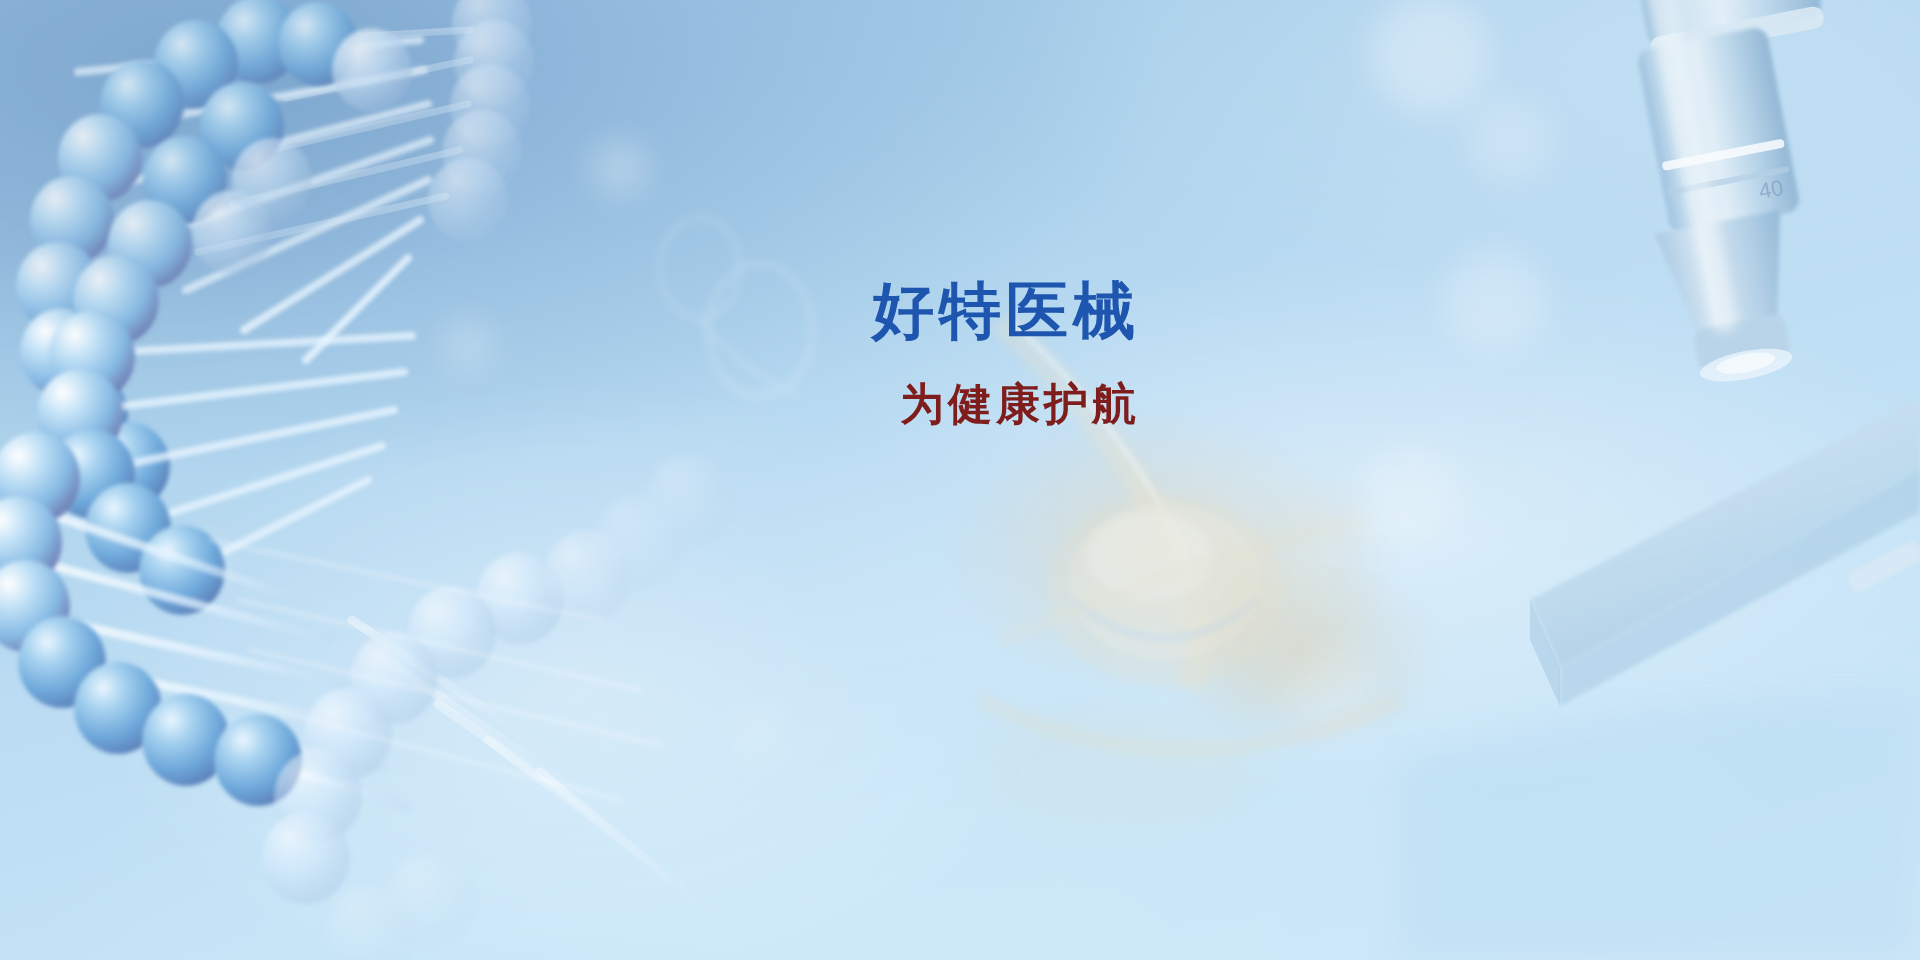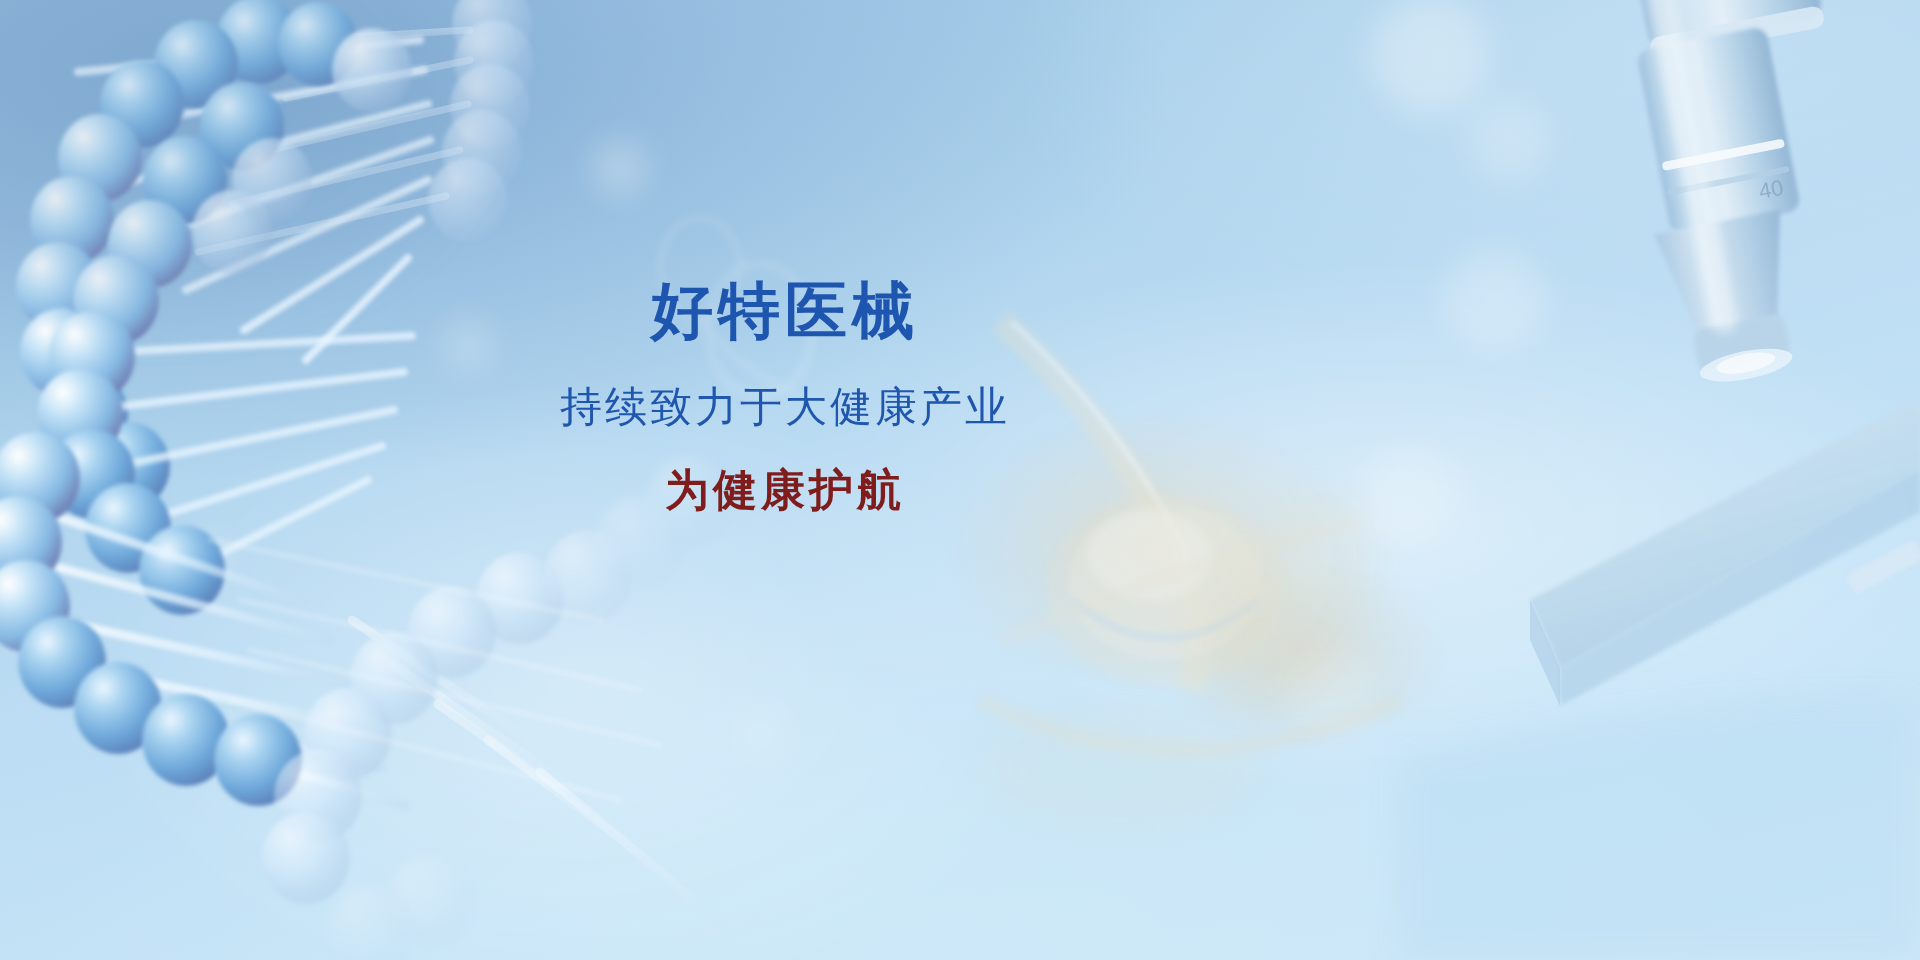--- a/index.html
+++ b/index.html
@@ -60,21 +60,21 @@
     height: 960px;
     pointer-events: none;
   }
 
   
   .text-block {
     position: absolute;
     left: 430px;
     top: 278px;
     width: 710px;
-    text-align: center;
+    text-align: right;
     z-index: 20;
   }
 
   .title-main {
     font-size: 62px;
     font-weight: 700;
     letter-spacing: 5px;
     line-height: 1.08;
     color: #1d55af;
     margin: 0;
@@ -371,17 +371,16 @@
       <ellipse cx="760" cy="330" rx="52" ry="66" fill="none" stroke="#ffffff" stroke-width="5"></ellipse>
       <ellipse cx="700" cy="268" rx="40" ry="50" fill="none" stroke="#ffffff" stroke-width="4"></ellipse>
       <path d="M 700 320 Q 742 372 800 396" stroke="#ffffff" stroke-width="4" fill="none"></path>
     </g>
 
     <ellipse cx="150" cy="90" rx="320" ry="220" fill="#7fa4c9" opacity="0.20" filter="url(#hugeBlur)"></ellipse>
   </svg>
 
   <div class="text-block">
     <h1 class="title-main">好特医械</h1>
-    <p class="title-sub">持续致力于大健康产业</p>
     <p class="title-slogan">为健康护航</p>
   </div>
 
 </div>
 
 </body></html>

